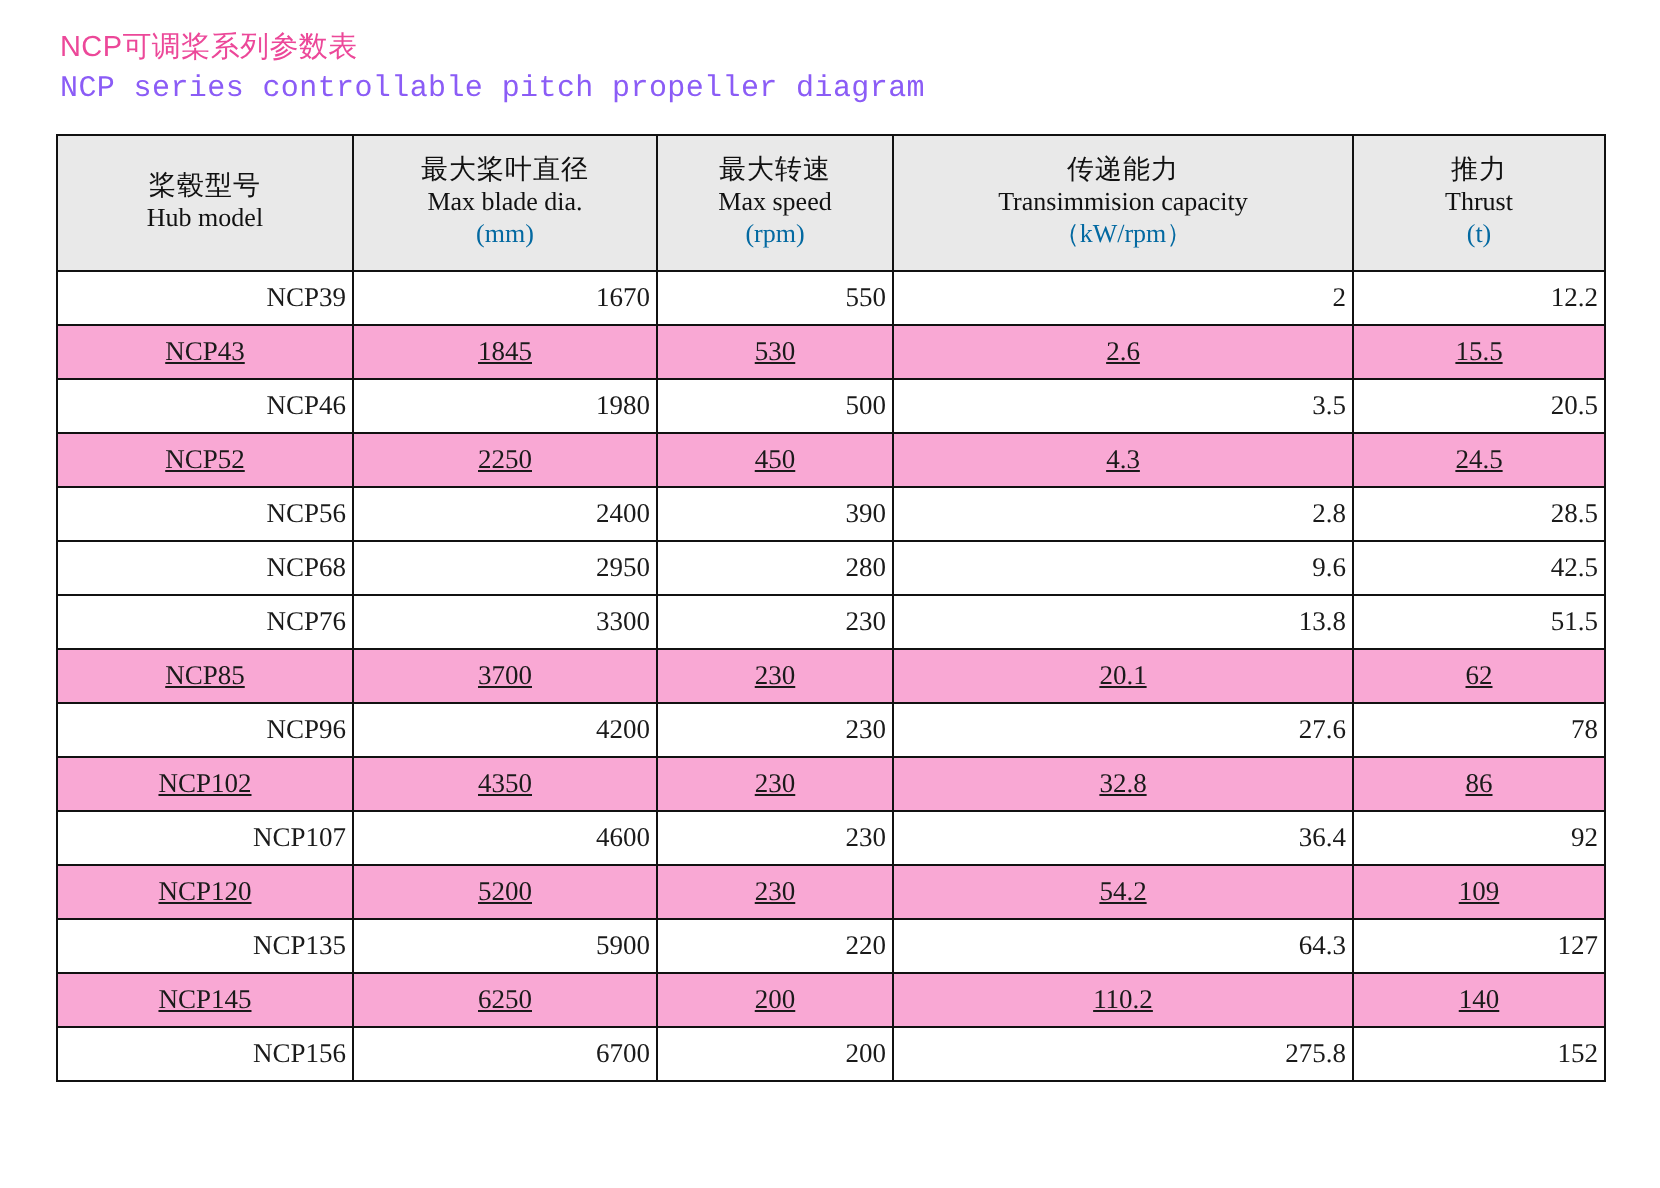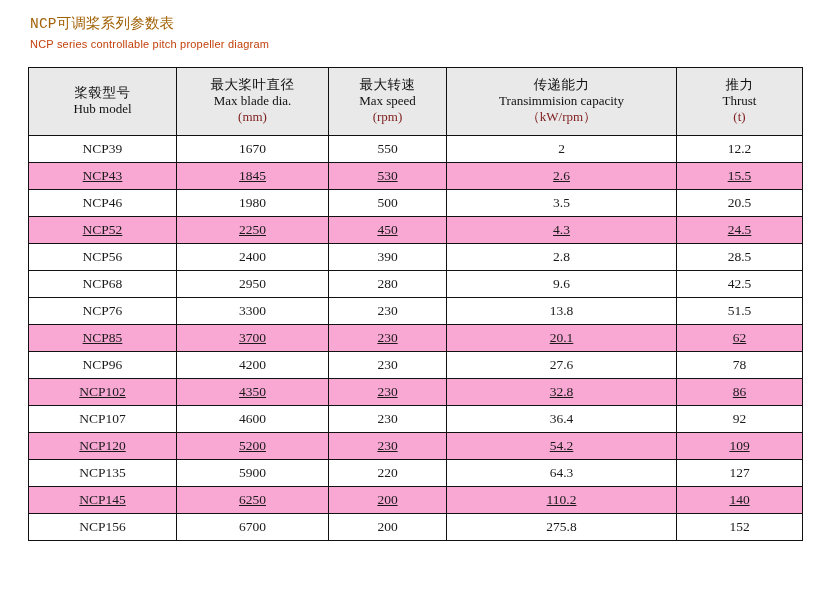--- a/index.html
+++ b/index.html
@@ -18,30 +18,30 @@
     position: relative;
     width: 830px;
     height: 594px;
     box-sizing: border-box;
     padding: 14px 28px 0 28px;
   }
   .title-block {
     margin: 0 0 12px 2px;
   }
   .title-cn {
-    font-family: Liberation Mono, monospace;
+    font-family: Liberation Sans, sans-serif;
     font-size: 14.5px;
-    color: #a16207;
+    color: #ec4899;
     line-height: 20px;
     letter-spacing: 0.2px;
   }
   .title-en {
-    font-family: Liberation Sans, sans-serif;
-    font-size: 11px;
-    color: #c2410c;
+    font-family: Liberation Mono, monospace;
+    font-size: 15px;
+    color: #8b5cf6;
     line-height: 21px;
     letter-spacing: 0.2px;
   }
   table.spec {
     border-collapse: collapse;
     width: 774px;
     table-layout: fixed;
     margin-left: 0;
   }
   table.spec th, table.spec td {
@@ -64,30 +64,30 @@
   }
   .th-en {
     font-family: "Liberation Serif", serif;
     font-size: 13px;
     color: #111;
     display: block;
   }
   .th-unit {
     font-family: "Liberation Serif", serif;
     font-size: 13px;
-    color: #7f1d1d;
+    color: #0369a1;
     display: block;
   }
   table.spec tbody td {
     font-family: "Liberation Serif", serif;
     font-size: 13.5px;
     padding: 5px 3px 5px 3px;
     height: 15px;
   }
-  tbody tr.odd td { background: #ffffff; }
+  tbody tr.odd td { background: #ffffff; text-align: right; }
   tbody tr.even td { background: #f9a8d4; text-decoration: underline; }
 
   col.c0 { width: 148px; }
   col.c1 { width: 152px; }
   col.c2 { width: 118px; }
   col.c3 { width: 230px; }
   col.c4 { width: 126px; }
 </style>
 </head>
 <body>

